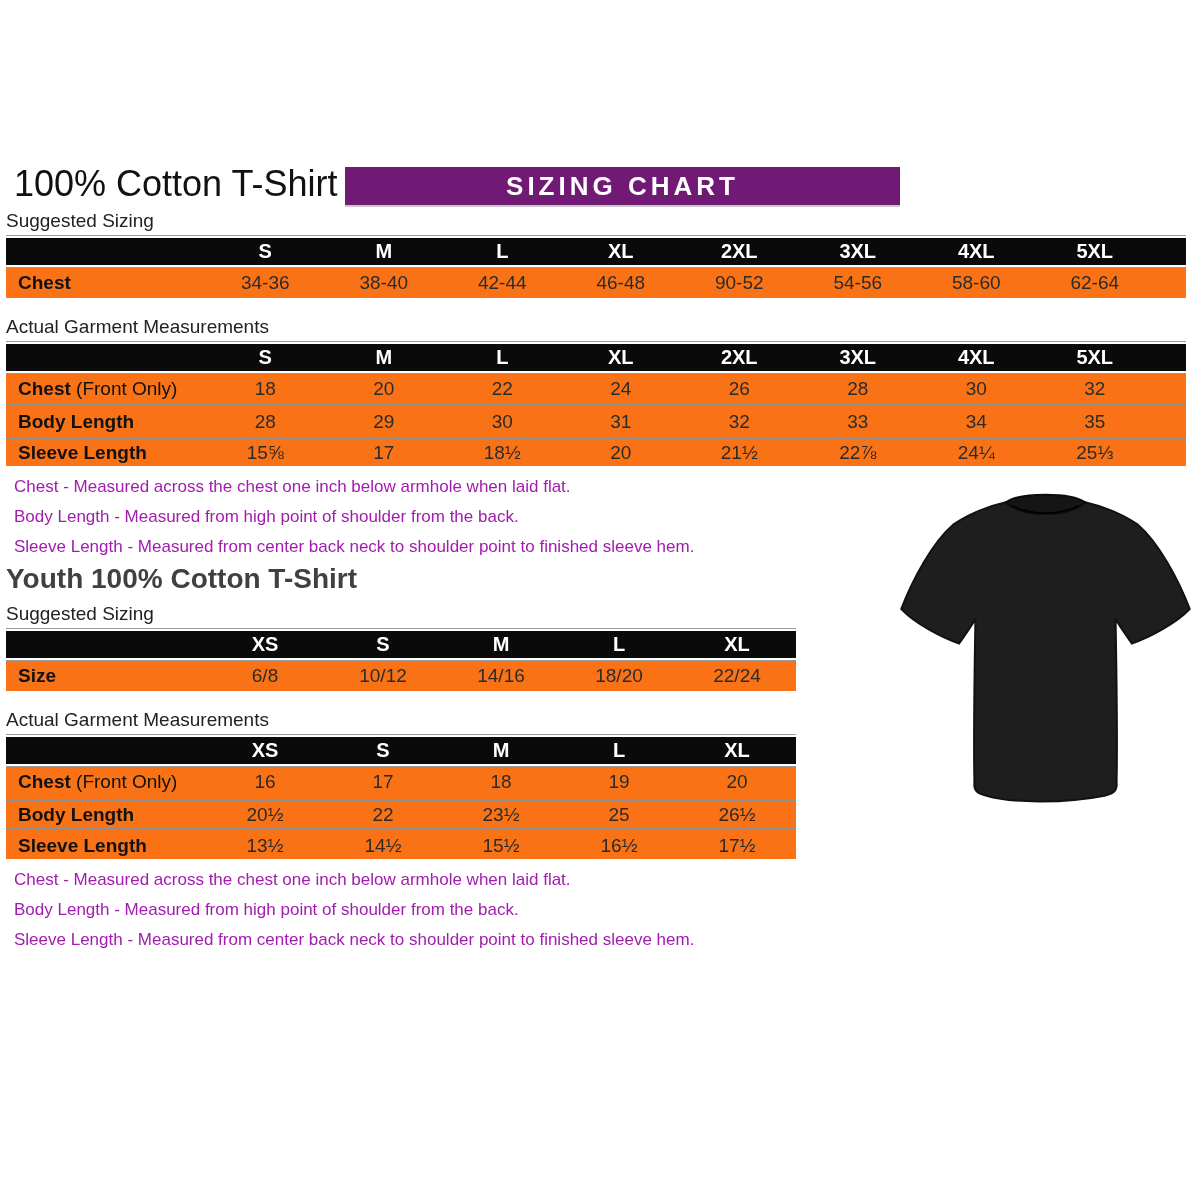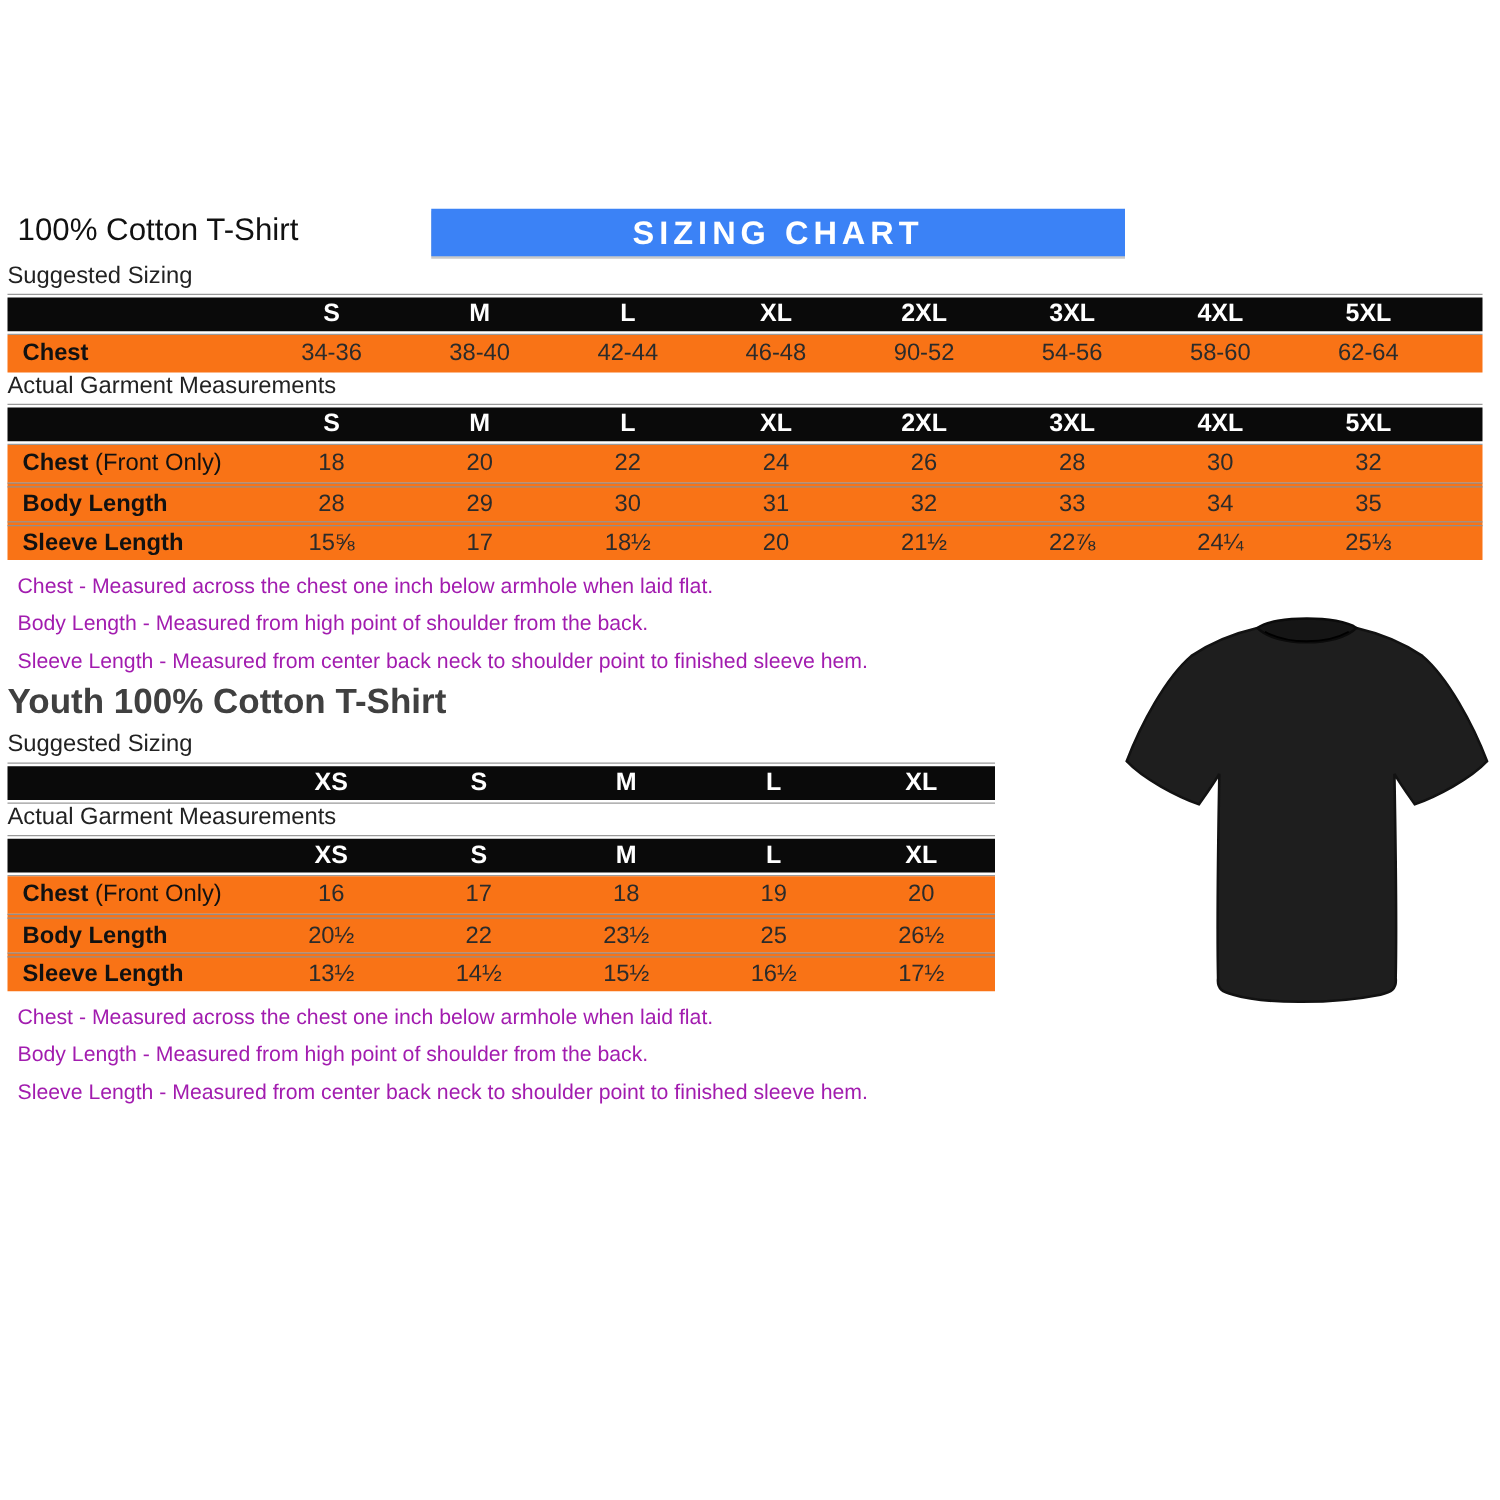--- a/index.html
+++ b/index.html
@@ -9,43 +9,43 @@
     font-family: "Liberation Sans", "DejaVu Sans", sans-serif;
     color: #1a1a1a;
     position: relative;
     overflow: hidden;
   }
   .content { padding: 166px 0 0 6px; }
 
   
   .page-title {
     margin-left: 8px;
-    font-size: 25px;
+    font-size: 36px;
     font-weight: 400;
     line-height: 36px;
     height: 42px;
     color: #111;
   }
   .banner {
     position: absolute;
     left: 345px; top: 167px;
     width: 555px; height: 38px;
-    background: #3b82f6;
+    background: #701a75;
     color: #ffffff;
     font-size: 26px;
     font-weight: 700;
     letter-spacing: 4px;
     text-align: center;
     line-height: 38px;
     box-shadow: 0 2px 0 #c9c9c9;
   }
 
   .section-label { font-size: 19px; color: #222; }
   .sugg-label-1 { margin-top: 2px; }
-  .agm-label   { }
+  .agm-label   { margin-top: 18px; }
 
   
   .tbl { margin-top: 3px; }
   .tbl-adult { width: 1180px; }
   .tbl-youth { width: 790px; }
   .tline { height: 1px; background: #9a9a9a; }
   .tline-top { margin-bottom: 2px; }
   .tline-bot { margin-top: 2px; }
   .trow { display: grid; align-items: center; }
   .tbl-adult .trow { grid-template-columns: 200px repeat(8, 1fr) 32px; }
@@ -201,20 +201,28 @@
     <div class="tline tline-top"></div>
     <div class="trow thead">
       <div class="cell"></div>
       <div class="cell">XS</div>
       <div class="cell">S</div>
       <div class="cell">M</div>
       <div class="cell">L</div>
       <div class="cell">XL</div>
     </div>
     <div class="tline tline-bot"></div>
+    <div class="trow data">
+      <div class="cell rowlabel"><span class="lbl-main">Size</span></div>
+      <div class="cell">6/8</div>
+      <div class="cell">10/12</div>
+      <div class="cell">14/16</div>
+      <div class="cell">18/20</div>
+      <div class="cell">22/24</div>
+    </div>
   </div>
 
   <div class="section-label agm-label">Actual Garment Measurements</div>
 
   <div class="tbl tbl-youth">
     <div class="tline tline-top"></div>
     <div class="trow thead">
       <div class="cell"></div>
       <div class="cell">XS</div>
       <div class="cell">S</div>

